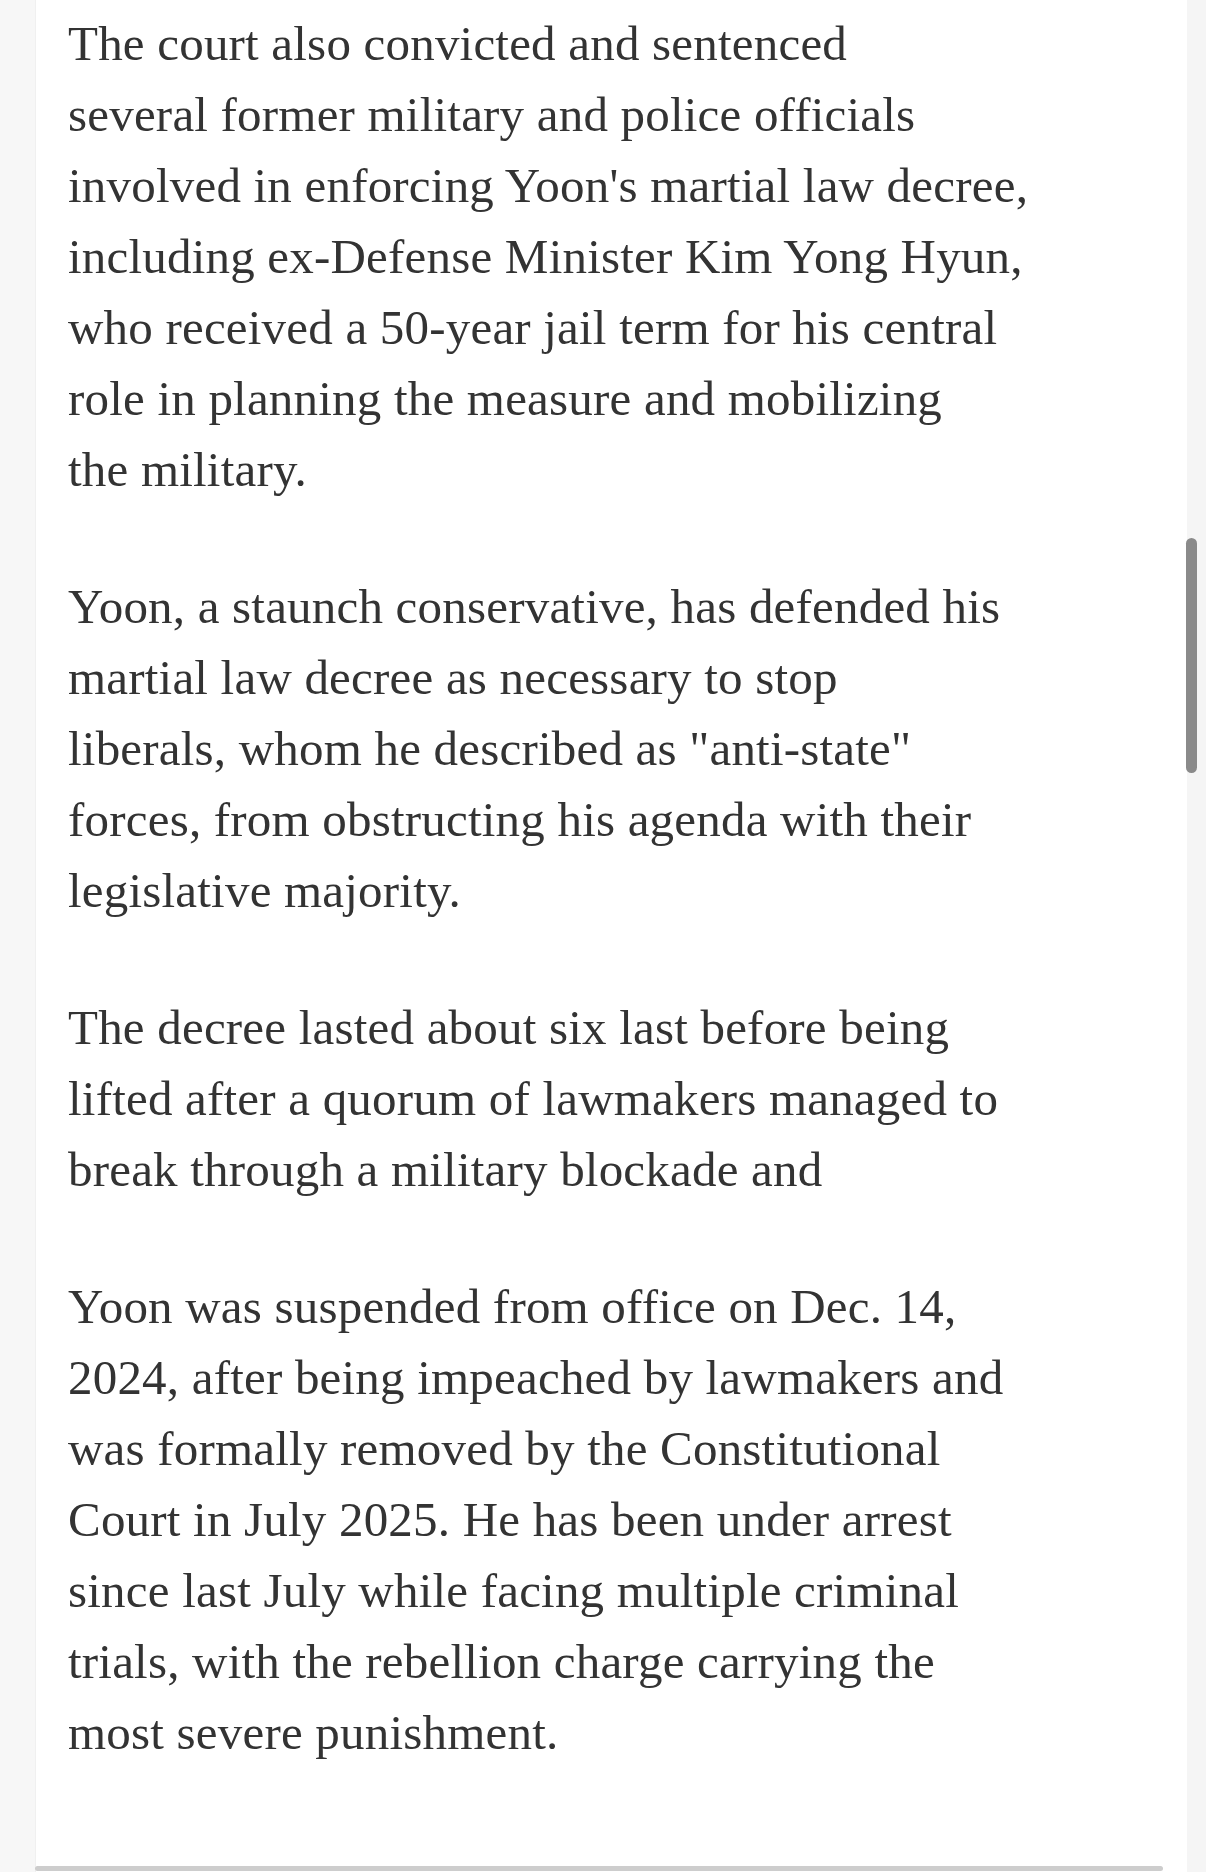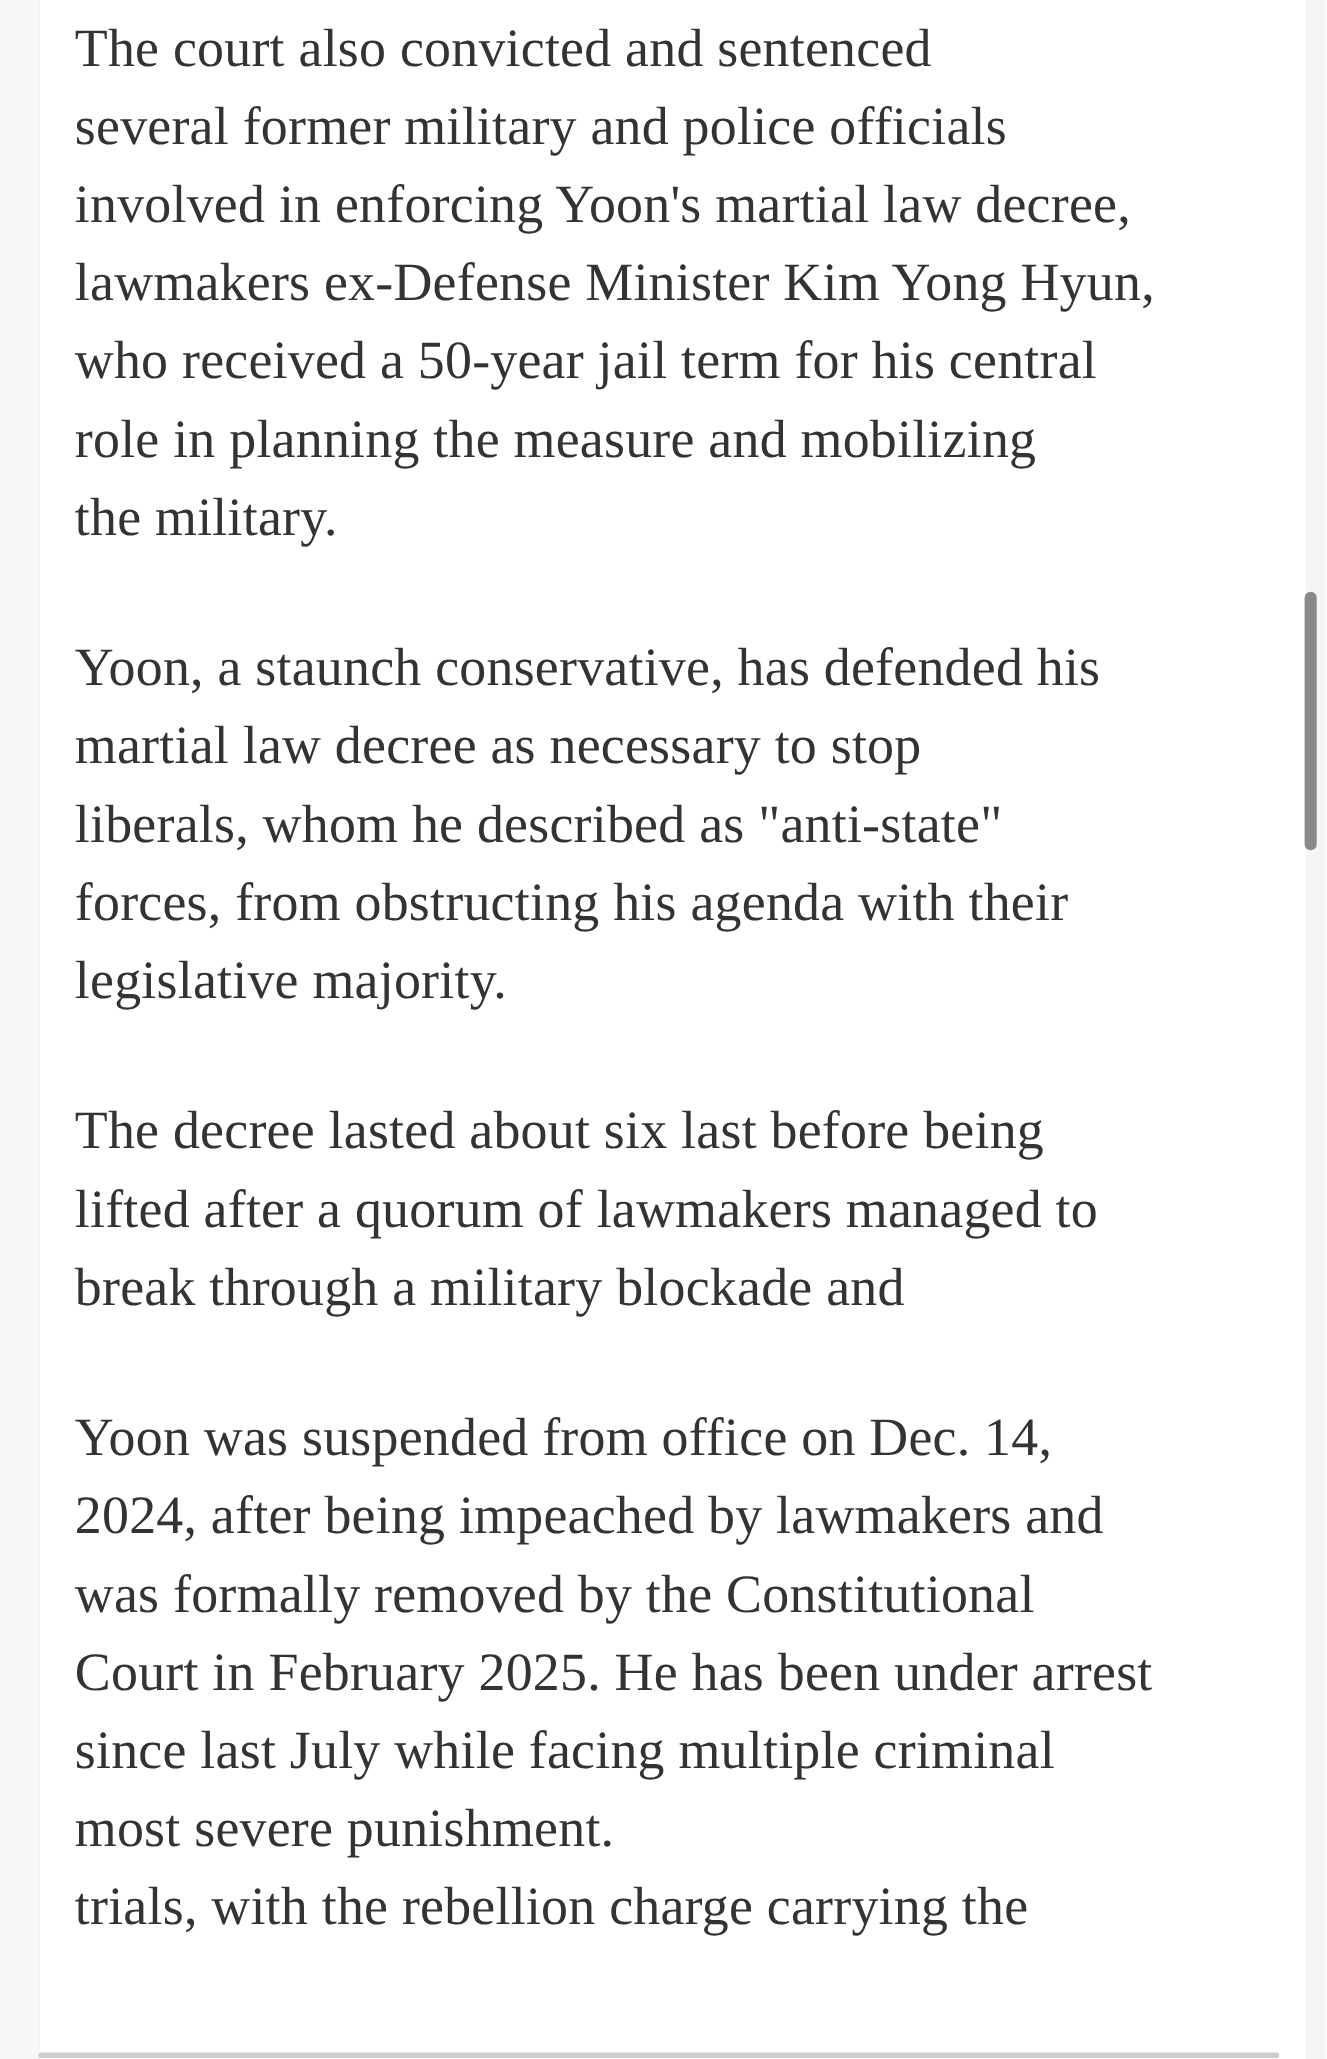--- a/index.html
+++ b/index.html
@@ -72,45 +72,45 @@
 
 <div class="stage">
 
   <div class="left-gutter" style="background: rgb(247, 247, 247);"></div>
 
   <article class="article" style="color: rgb(51, 51, 51);">
     <p>
         <span class="line">The court also convicted and sentenced</span>
         <span class="line">several former military and police officials</span>
         <span class="line">involved in enforcing Yoon's martial law decree,</span>
-        <span class="line">lawmakers ex-Defense Minister Kim Yong Hyun,</span>
+        <span class="line">including ex-Defense Minister Kim Yong Hyun,</span>
         <span class="line">who received a 50-year jail term for his central</span>
         <span class="line">role in planning the measure and mobilizing</span>
         <span class="line">the military.</span>
       </p>
     <p>
         <span class="line">Yoon, a staunch conservative, has defended his</span>
         <span class="line">martial law decree as necessary to stop</span>
         <span class="line">liberals, whom he described as "anti-state"</span>
         <span class="line">forces, from obstructing his agenda with their</span>
         <span class="line">legislative majority.</span>
       </p>
     <p>
         <span class="line">The decree lasted about six last before being</span>
         <span class="line">lifted after a quorum of lawmakers managed to</span>
         <span class="line">break through a military blockade and</span>
       </p>
     <p>
         <span class="line">Yoon was suspended from office on Dec. 14,</span>
         <span class="line">2024, after being impeached by lawmakers and</span>
         <span class="line">was formally removed by the Constitutional</span>
-        <span class="line">Court in February 2025. He has been under arrest</span>
+        <span class="line">Court in July 2025. He has been under arrest</span>
         <span class="line">since last July while facing multiple criminal</span>
+        <span class="line">trials, with the rebellion charge carrying the</span>
         <span class="line">most severe punishment.</span>
-        <span class="line">trials, with the rebellion charge carrying the</span>
       </p>
   </article>
 
   <div class="right-gutter"></div>
   <div class="scrollbar-thumb" style="background: rgb(138, 138, 138);"></div>
 
   <div class="bottom-divider" style="background: rgb(205, 205, 205);"></div>
 
 </div>
 

